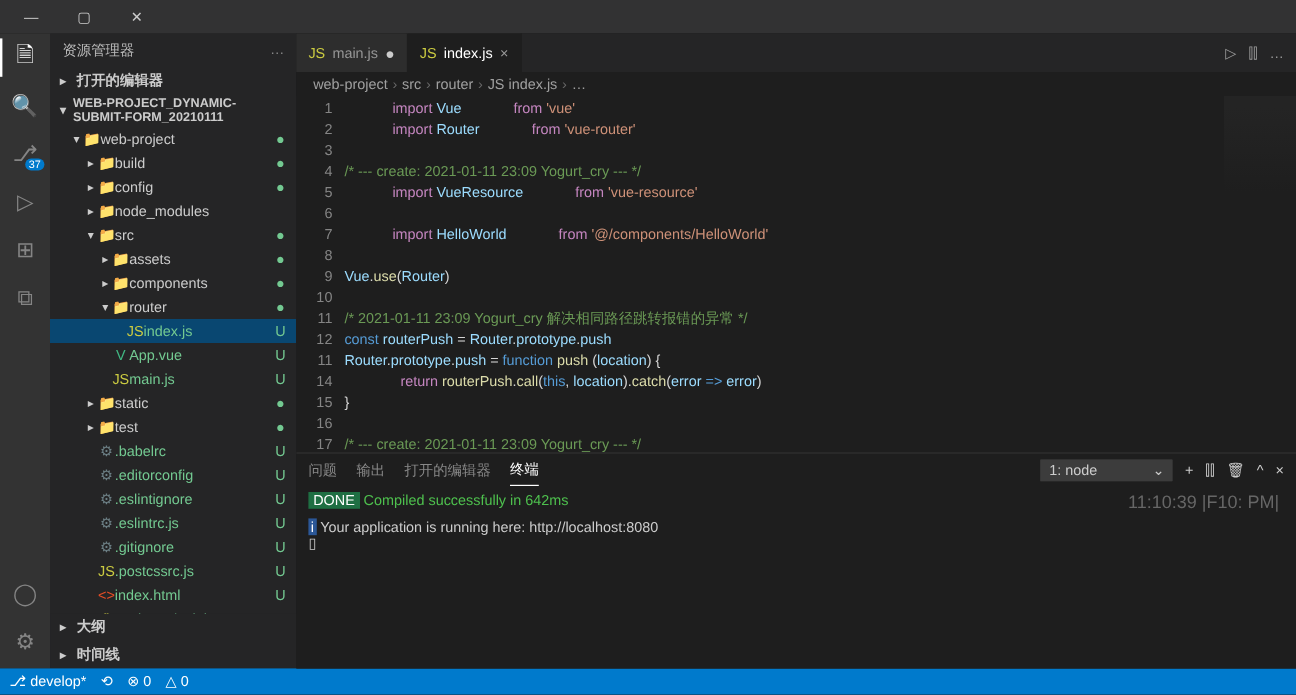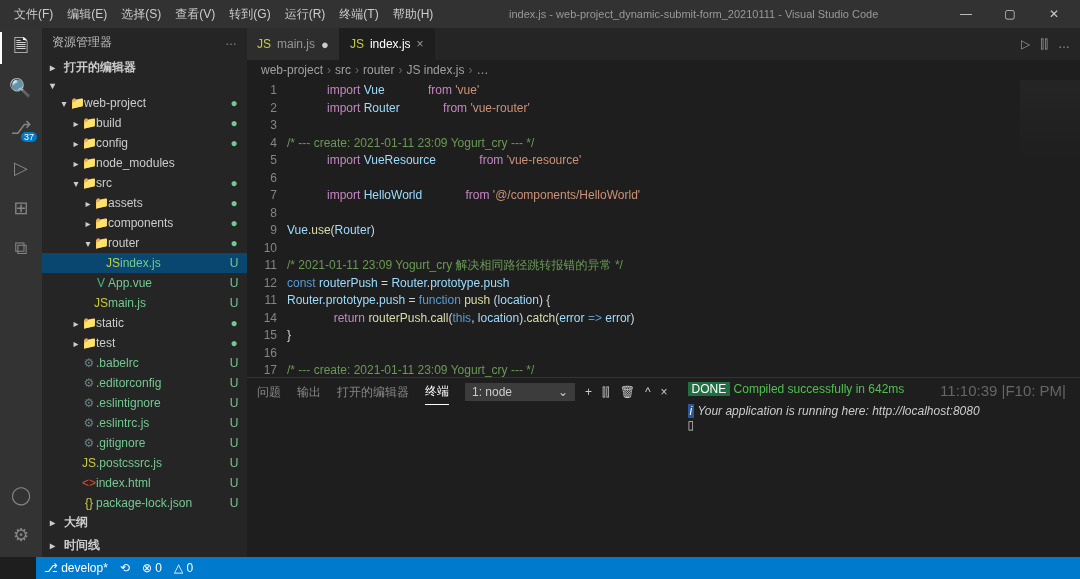--- a/index.html
+++ b/index.html
@@ -41,59 +41,48 @@
 .gutter { width: 40px; text-align: right; padding-right: 10px; color: #858585; line-height: 17.5px; padding-top: 2px; }
 .code { flex: 1; line-height: 17.5px; padding-top: 2px; white-space: pre; color: #d4d4d4; }
 .minimap { position: absolute; right: 0; top: 0; width: 60px; height: 100px; background: linear-gradient(#2a2a2a 10%, #1e1e1e 80%); opacity: 0.5; }
 .tok-kw { color: #c586c0; margin-left: 40px; }
 .tok-var { color: #9cdcfe; }
 .tok-str { color: #ce9178; text-align: center; }
 .tok-com { color: #6a9955; }
 .tok-mth { color: #dcdcaa; }
 .tok-pn { color: #d4d4d4; }
 .tok-bl { color: #569cd6; }
-.panel { height: 180px; border-top: 1px solid #333; background: #1e1e1e; display: flex; flex-direction: row; }
+.panel { height: 180px; border-top: 1px solid #333; background: #1e1e1e; display: flex; flex-direction: column; }
 .panel-tabs { display: flex; align-items: center; padding: 0 10px; height: 28px; gap: 16px; font-size: 11px; color: #888; }
 .ptab { cursor: pointer; padding: 4px 0; }
 .ptab.active { color: #fff; border-bottom: 1px solid #fff; }
 .panel-right { margin-left: auto; display: flex; align-items: center; gap: 10px; }
 .panel-select { background: #3c3c3c; color: #ccc; border: 1px solid #3c3c3c; font-size: 11px; padding: 1px 6px; width: 110px; display: flex; justify-content: space-between; }
 .panel-body { flex: 1; padding: 4px 10px; font-family: Consolas, monospace; font-size: 12px; position: relative; }
 .term-time { position: absolute; right: 14px; top: 4px; color: #666; font-size: 15px; }
 .done-tag { background: #1f6f43; color: #fff; padding: 0 4px; }
 .done-line { color: #4ec04e; }
 .info-tag { background: #2b5797; color: #fff; padding: 0 2px; }
 .footer-sections { background: #252526; }
 .foot-title { padding: 3px 8px; font-size: 11px; font-weight: bold; color: #ccc; cursor: pointer; display:flex; align-items:center; gap:4px; }
-.statusbar { height: 22px; background: #007acc; color: #fff; display: flex; align-items: center; font-size: 11px; padding: 0 8px; gap: 12px; margin-left: 36px; }
+.statusbar { height: 22px; background: #007acc; color: #fff; display: flex; align-items: center; font-size: 11px; padding: 0 8px; gap: 12px; }
 .statusbar .right { margin-left: auto; display: flex; gap: 14px; }
 .file-ico { width: 14px; display: inline-block; text-align: center; }
 .ic-js { color: #cbcb41; }
 .ic-vue { color: #41b883; }
 .ic-folder { color: #dcb67a; }
 .ic-cfg { color: #6d8086; }
 .ic-html { color: #e44d26; }
 .ic-json { color: #cbcb41; }
 .chev { display:inline-block; width:10px; font-size:10px;}
 </style>
 </head>
 <body>
 
 <div class="titlebar">
-  <div class="menubar" id="menubar">
-      <div class="menu-item">文件(F)</div>
-      <div class="menu-item">编辑(E)</div>
-      <div class="menu-item">选择(S)</div>
-      <div class="menu-item">查看(V)</div>
-      <div class="menu-item">转到(G)</div>
-      <div class="menu-item">运行(R)</div>
-      <div class="menu-item">终端(T)</div>
-      <div class="menu-item">帮助(H)</div>
-    </div>
-  <div class="title-text">index.js - web-project_dynamic-submit-form_20210111 - Visual Studio Code</div>
   <div class="win-controls">
     <div class="win-btn">—</div>
     <div class="win-btn">▢</div>
     <div class="win-btn">✕</div>
   </div>
 </div>
 
 <div class="main-row">
 
   <div class="activitybar">
@@ -113,20 +102,21 @@
     <div class="side-header">
       <span>资源管理器</span>
       <span class="dots">…</span>
     </div>
     <div class="section-title">
         <span class="chev">▸</span>
         <span>打开的编辑器</span>
       </div>
     <div class="section-title">
         <span class="chev">▾</span>
+        <span style="font-size:10.5px;">WEB-PROJECT_DYNAMIC-SUBMIT-FORM_20210111</span>
       </div>
     <div class="tree" id="tree">
         <div class="tree-row" style="padding-left: 16px;">
           <span class="tw">▾</span>
           <span class="file-ico ic-folder">📁</span>
           <span class="label">web-project</span>
           <span class="git">●</span>
         </div>
         <div class="tree-row" style="padding-left: 28px;">
           <span class="tw">▸</span>
@@ -328,21 +318,21 @@
             <span style="cursor: pointer; color: rgb(204, 204, 204);">+</span>
             <span style="cursor: pointer; color: rgb(204, 204, 204);">⫿⫿</span>
             <span style="cursor: pointer; color: rgb(204, 204, 204);">🗑</span>
             <span style="cursor: pointer; color: rgb(204, 204, 204);">^</span>
             <span style="cursor: pointer; color: rgb(204, 204, 204);">×</span>
           </div>
         </div>
       <div class="panel-body">
         <div class="term-time">11:10:39 |F10: PM|</div>
         <div><span class="done-tag">DONE</span><span class="done-line"> Compiled successfully in 642ms</span></div>
-        <div style="margin-top:8px;font-style:italic;"><span class="info-tag">i</span><span> Your application is running here: http://localhost:8080</span></div>
+        <div style="margin-top:8px;"><span class="info-tag">i</span><span> Your application is running here: http://localhost:8080</span></div>
         <div>▯</div>
       </div>
     </div>
   </div>
 </div>
 
 <div class="statusbar">
   <span><span>⎇ </span><span>develop*</span></span>
   <span>⟲</span>
   <span>⊗ 0</span>

